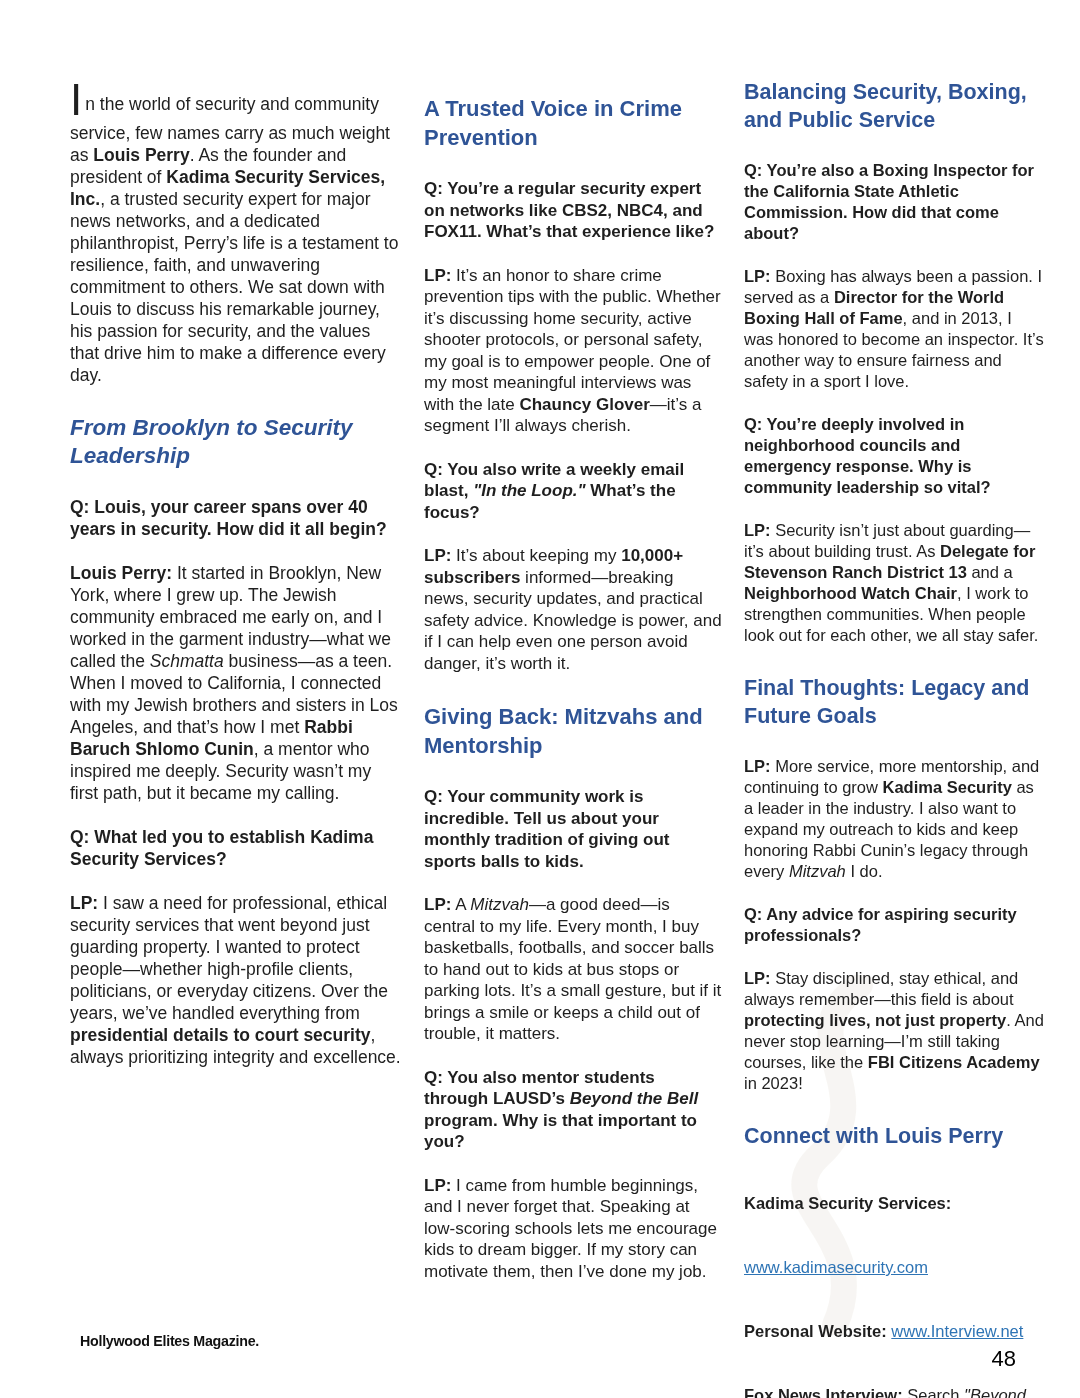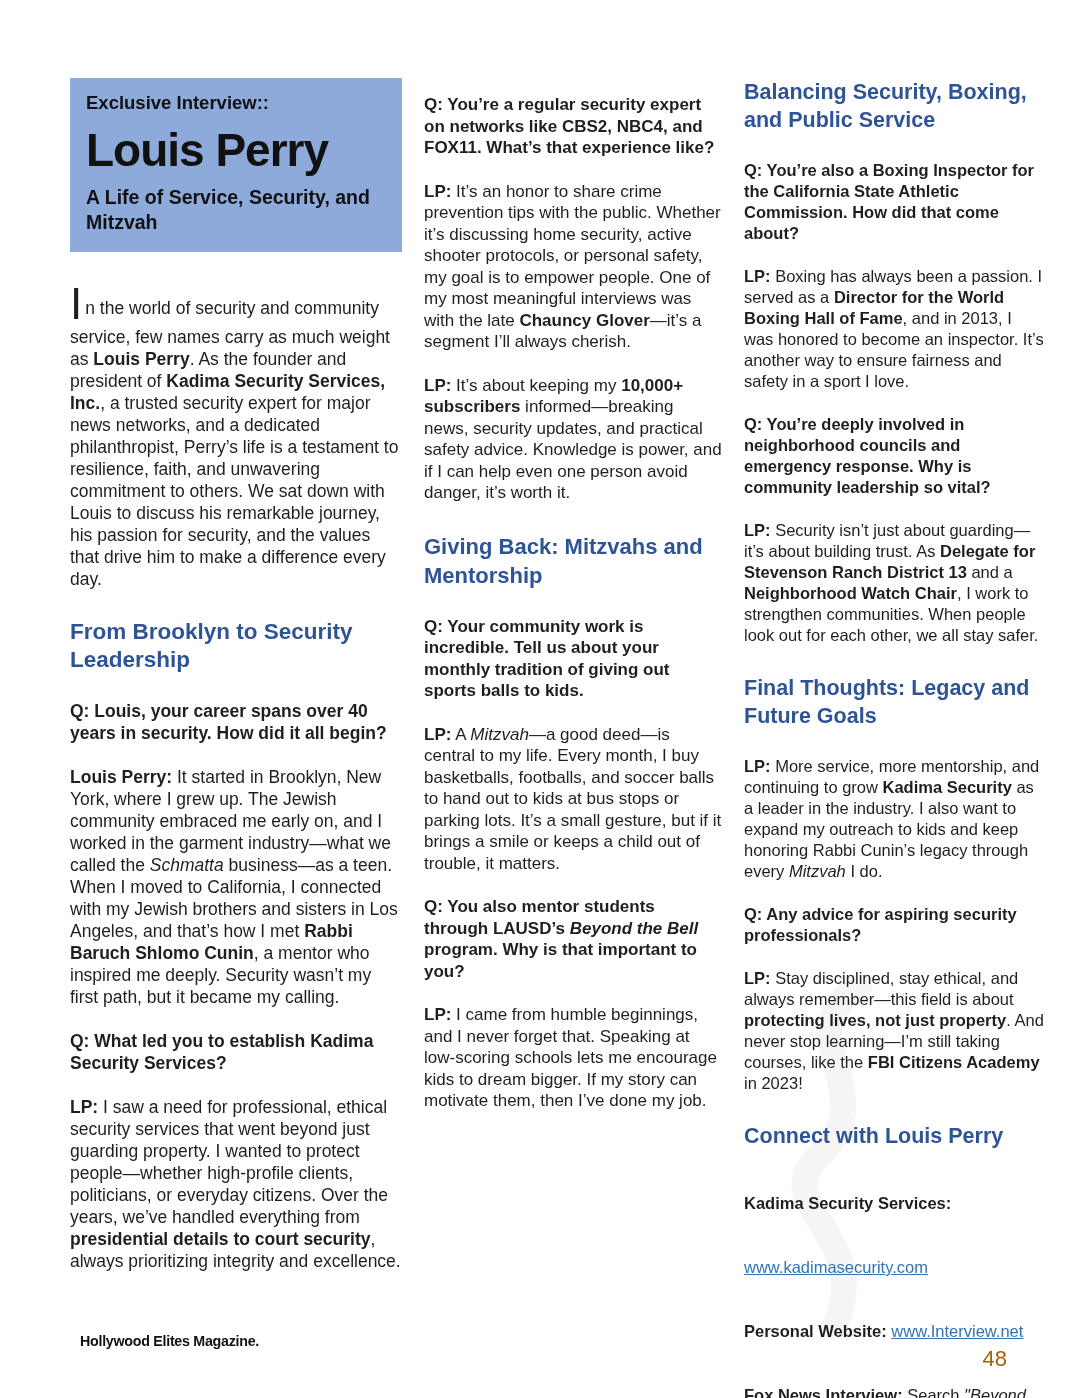--- a/index.html
+++ b/index.html
@@ -51,21 +51,21 @@
   }
 
   .section-heading {
     color: var(--heading-blue, #2F5496);
     font-size: 21.5px;
     line-height: 28px;
     font-weight: bold;
     margin: 28px 0 26px 0;
   }
   .col-2 .section-heading { font-size: 22px; line-height: 29px; }
-  .section-heading.italic { font-size: 22.5px; }
+  .section-heading.italic { font-style: italic; font-size: 22.5px; }
   .col > .section-heading:first-child { margin-top: 0; }
 
   p { margin: 0 0 22px 0; }
   p.q { font-weight: bold; }
   .b { font-weight: bold; }
   .i { font-style: italic; }
 
   .dropcap {
     font-size: 44px;
     line-height: 1;
@@ -89,24 +89,24 @@
     bottom: 48px;
     font-weight: bold;
     font-size: 15.5px;
     letter-spacing: -0.3px;
     transform: scaleX(0.92);
     transform-origin: left;
     color: #111;
   }
   .page-number {
     position: absolute;
-    right: 73px;
+    right: 64px;
     bottom: 26px;
     font-size: 22px;
-    color: #a16207;
+    color: #000000;
   }
 
   .watermark {
     position: absolute;
     left: 765px;
     top: 975px;
     opacity: 0.10;
     pointer-events: none;
   }
 </style>
@@ -115,35 +115,32 @@
 
 <div class="page">
 
   <svg class="watermark" width="140" height="360" viewBox="0 0 140 360">
     <path d="M95 10 C 20 60, 120 120, 55 180 C 0 230, 110 260, 70 350" fill="none" stroke="#b8a98e" stroke-width="26" stroke-linecap="round"></path>
   </svg>
 
   <div class="columns">
 
   <div class="col col-1">
-        <div class="header-box">
-          <div class="kicker">Exclusive Interview::</div>
-          <div class="title">Louis Perry</div>
-          <div class="subtitle">A Life of Service, Security, and Mitzvah</div>
-        </div>
         <p class="intro"><span class="dropcap">I</span><span>n the world of security and community service, few names carry as much weight as </span><span class="b">Louis Perry</span><span>. As the founder and president of </span><span class="b">Kadima Security Services, Inc.</span><span>, a trusted security expert for major news networks, and a dedicated philanthropist, Perry’s life is a testament to resilience, faith, and unwavering commitment to others. We sat down with Louis to discuss his remarkable journey, his passion for security, and the values that drive him to make a difference every day.</span></p>
         <h2 class="section-heading italic"><span>From Brooklyn to Security Leadership</span></h2>
         <p class="q"><span class="b">Q: Louis, your career spans over 40 years in security. How did it all begin?</span></p>
         <p class="a"><span class="b">Louis Perry:</span><span> It started in Brooklyn, New York, where I grew up. The Jewish community embraced me early on, and I worked in the garment industry—what we called the </span><span class="i">Schmatta</span><span> business—as a teen. When I moved to California, I connected with my Jewish brothers and sisters in Los Angeles, and that’s how I met </span><span class="b">Rabbi Baruch Shlomo Cunin</span><span>, a mentor who inspired me deeply. Security wasn’t my first path, but it became my calling.</span></p>
         <p class="q"><span class="b">Q: What led you to establish Kadima Security Services?</span></p>
         <p class="a"><span class="b">LP:</span><span> I saw a need for professional, ethical security services that went beyond just guarding property. I wanted to protect people—whether high-profile clients, politicians, or everyday citizens. Over the years, we’ve handled everything from </span><span class="b">presidential details to court security</span><span>, always prioritizing integrity and excellence.</span></p>
       </div>
       <div class="col col-2">
+        <h2 class="section-heading"><span>A Trusted Voice in Crime Prevention</span></h2>
         <p class="q"><span class="b">Q: You’re a regular security expert on networks like CBS2, NBC4, and FOX11. What’s that experience like?</span></p>
         <p class="a"><span class="b">LP:</span><span> It’s an honor to share crime prevention tips with the public. Whether it’s discussing home security, active shooter protocols, or personal safety, my goal is to empower people. One of my most meaningful interviews was with the late </span><span class="b">Chauncy Glover</span><span>—it’s a segment I’ll always cherish.</span></p>
+        <p class="q"><span class="b">Q: You also write a weekly email blast, </span><span class="b i">"In the Loop." </span><span class="b">What’s the focus?</span></p>
         <p class="a"><span class="b">LP:</span><span> It’s about keeping my </span><span class="b">10,000+ subscribers</span><span> informed—breaking news, security updates, and practical safety advice. Knowledge is power, and if I can help even one person avoid danger, it’s worth it.</span></p>
         <h2 class="section-heading"><span>Giving Back: Mitzvahs and Mentorship</span></h2>
         <p class="q"><span class="b">Q: Your community work is incredible. Tell us about your monthly tradition of giving out sports balls to kids.</span></p>
         <p class="a"><span class="b">LP:</span><span> A </span><span class="i">Mitzvah</span><span>—a good deed—is central to my life. Every month, I buy basketballs, footballs, and soccer balls to hand out to kids at bus stops or parking lots. It’s a small gesture, but if it brings a smile or keeps a child out of trouble, it matters.</span></p>
         <p class="q"><span class="b">Q: You also mentor students through LAUSD’s </span><span class="b i">Beyond the Bell</span><span class="b"> program. Why is that important to you?</span></p>
         <p class="a"><span class="b">LP:</span><span> I came from humble beginnings, and I never forget that. Speaking at low-scoring schools lets me encourage kids to dream bigger. If my story can motivate them, then I’ve done my job.</span></p>
       </div>
       <div class="col col-3">
         <h2 class="section-heading"><span>Balancing Security, Boxing, and Public Service</span></h2>
         <p class="q"><span class="b">Q: You’re also a Boxing Inspector for the California State Athletic Commission. How did that come about?</span></p>

